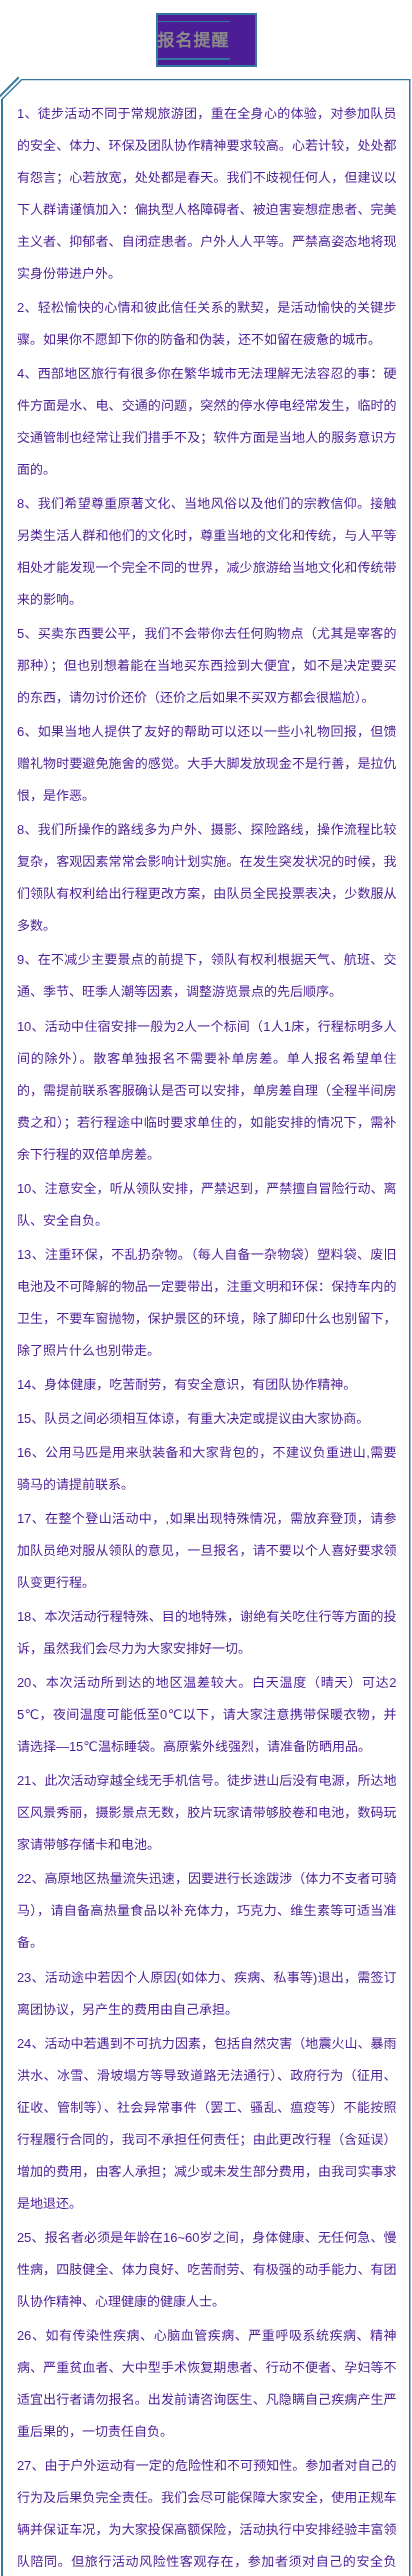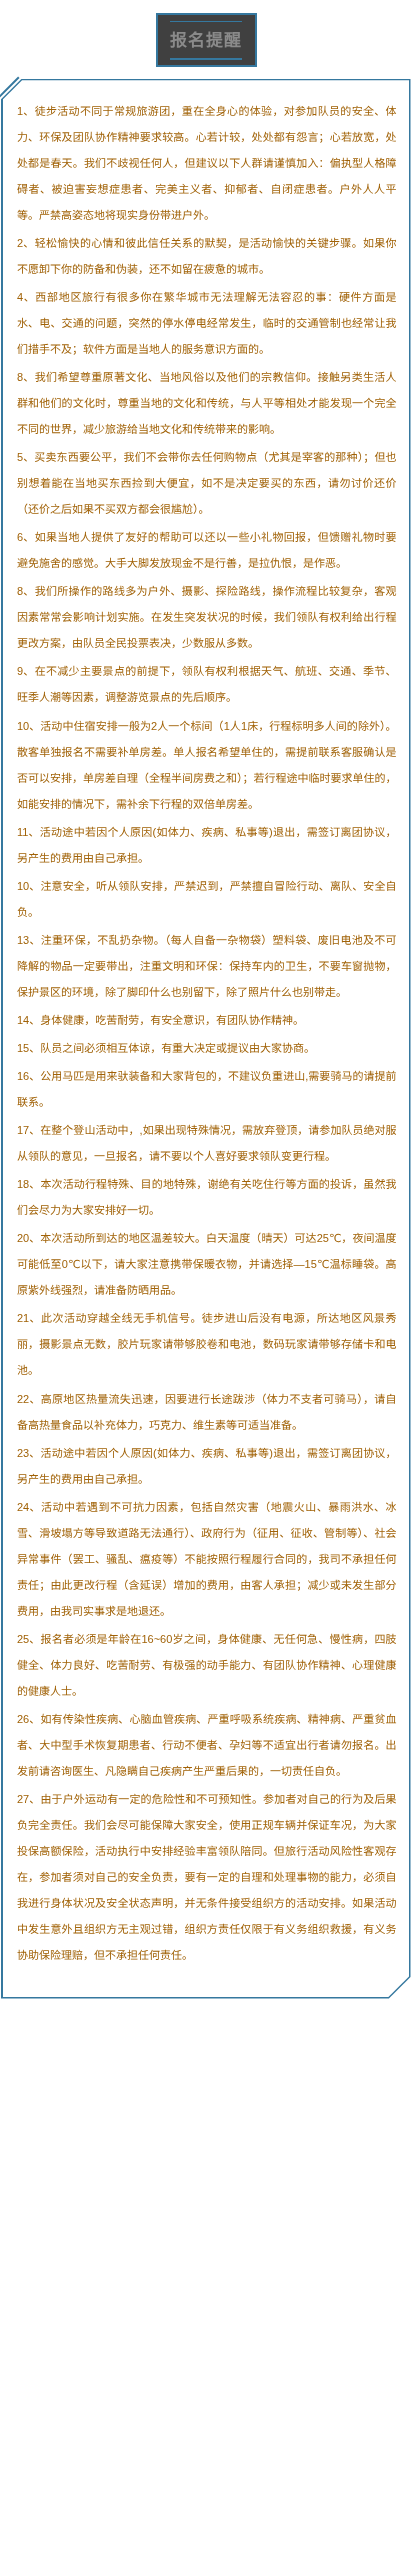--- a/index.html
+++ b/index.html
@@ -13,24 +13,24 @@
     font-family: "Liberation Sans", "DejaVu Sans", sans-serif;
     -webkit-font-smoothing: antialiased;
   }
 
   
   .badge {
     width: 97px;
     height: 39px;
     margin: 13.4px auto 0 auto;
     border: 2.1px solid #35789f;
-    background: #404040;
+    background: #4c1d95;
     display: flex;
     flex-direction: column;
-    align-items: center;
+    align-items: flex-start;
     justify-content: space-between;
     padding: 5.2px 0;
     box-sizing: content-box;
   }
   .badge-rule {
     width: 72px;
     height: 1.5px;
     background: #35789f;
   }
   .badge-title {
@@ -62,23 +62,23 @@
     padding: 1.5px;
     clip-path: polygon(20.6px 0, 100% 0, 100% calc(100% - 21.6px), calc(100% - 21.6px) 100%, 0 100%, 0 20.6px);
   }
   .panel-content {
     background: #ffffff;
     clip-path: polygon(19.6px 0, 100% 0, 100% calc(100% - 20.6px), calc(100% - 20.6px) 100%, 0 100%, 0 19.6px);
     padding: 17.5px 12.4px 29px 14.4px;
   }
   .panel-content p {
     margin: 0 0 2.1px 0;
-    font-size: 11px;
-    line-height: 26px;
-    color: #a16207;
+    font-size: 13px;
+    line-height: 32px;
+    color: #4c1d95;
     text-align: justify;
     text-justify: inter-ideograph;
     word-break: break-all;
   }
   .panel-content p:last-child {
     margin-bottom: 0;
   }
 </style>
 </head>
 <body>
@@ -95,21 +95,20 @@
     <div class="panel-content">
       <p>1、徒步活动不同于常规旅游团，重在全身心的体验，对参加队员的安全、体力、环保及团队协作精神要求较高。心若计较，处处都有怨言；心若放宽，处处都是春天。我们不歧视任何人，但建议以下人群请谨慎加入：偏执型人格障碍者、被迫害妄想症患者、完美主义者、抑郁者、自闭症患者。户外人人平等。严禁高姿态地将现实身份带进户外。</p>
       <p>2、轻松愉快的心情和彼此信任关系的默契，是活动愉快的关键步骤。如果你不愿卸下你的防备和伪装，还不如留在疲惫的城市。</p>
       <p>4、西部地区旅行有很多你在繁华城市无法理解无法容忍的事：硬件方面是水、电、交通的问题，突然的停水停电经常发生，临时的交通管制也经常让我们措手不及；软件方面是当地人的服务意识方面的。</p>
       <p>8、我们希望尊重原著文化、当地风俗以及他们的宗教信仰。接触另类生活人群和他们的文化时，尊重当地的文化和传统，与人平等相处才能发现一个完全不同的世界，减少旅游给当地文化和传统带来的影响。</p>
       <p>5、买卖东西要公平，我们不会带你去任何购物点（尤其是宰客的那种）；但也别想着能在当地买东西捡到大便宜，如不是决定要买的东西，请勿讨价还价（还价之后如果不买双方都会很尴尬）。</p>
       <p>6、如果当地人提供了友好的帮助可以还以一些小礼物回报，但馈赠礼物时要避免施舍的感觉。大手大脚发放现金不是行善，是拉仇恨，是作恶。</p>
       <p>8、我们所操作的路线多为户外、摄影、探险路线，操作流程比较复杂，客观因素常常会影响计划实施。在发生突发状况的时候，我们领队有权利给出行程更改方案，由队员全民投票表决，少数服从多数。</p>
       <p>9、在不减少主要景点的前提下，领队有权利根据天气、航班、交通、季节、旺季人潮等因素，调整游览景点的先后顺序。</p>
       <p>10、活动中住宿安排一般为2人一个标间（1人1床，行程标明多人间的除外）。散客单独报名不需要补单房差。单人报名希望单住的，需提前联系客服确认是否可以安排，单房差自理（全程半间房费之和）；若行程途中临时要求单住的，如能安排的情况下，需补余下行程的双倍单房差。</p>
-      <p>11、活动途中若因个人原因(如体力、疾病、私事等)退出，需签订离团协议，另产生的费用由自己承担。</p>
       <p>10、注意安全，听从领队安排，严禁迟到，严禁擅自冒险行动、离队、安全自负。</p>
       <p>13、注重环保，不乱扔杂物。（每人自备一杂物袋）塑料袋、废旧电池及不可降解的物品一定要带出，注重文明和环保：保持车内的卫生，不要车窗抛物，保护景区的环境，除了脚印什么也别留下，除了照片什么也别带走。</p>
       <p>14、身体健康，吃苦耐劳，有安全意识，有团队协作精神。</p>
       <p>15、队员之间必须相互体谅，有重大决定或提议由大家协商。</p>
       <p>16、公用马匹是用来驮装备和大家背包的，不建议负重进山,需要骑马的请提前联系。</p>
       <p>17、在整个登山活动中，,如果出现特殊情况，需放弃登顶，请参加队员绝对服从领队的意见，一旦报名，请不要以个人喜好要求领队变更行程。</p>
       <p>18、本次活动行程特殊、目的地特殊，谢绝有关吃住行等方面的投诉，虽然我们会尽力为大家安排好一切。</p>
       <p>20、本次活动所到达的地区温差较大。白天温度（晴天）可达25℃，夜间温度可能低至0℃以下，请大家注意携带保暖衣物，并请选择—15℃温标睡袋。高原紫外线强烈，请准备防晒用品。</p>
       <p>21、此次活动穿越全线无手机信号。徒步进山后没有电源，所达地区风景秀丽，摄影景点无数，胶片玩家请带够胶卷和电池，数码玩家请带够存储卡和电池。</p>
       <p>22、高原地区热量流失迅速，因要进行长途跋涉（体力不支者可骑马），请自备高热量食品以补充体力，巧克力、维生素等可适当准备。</p>

